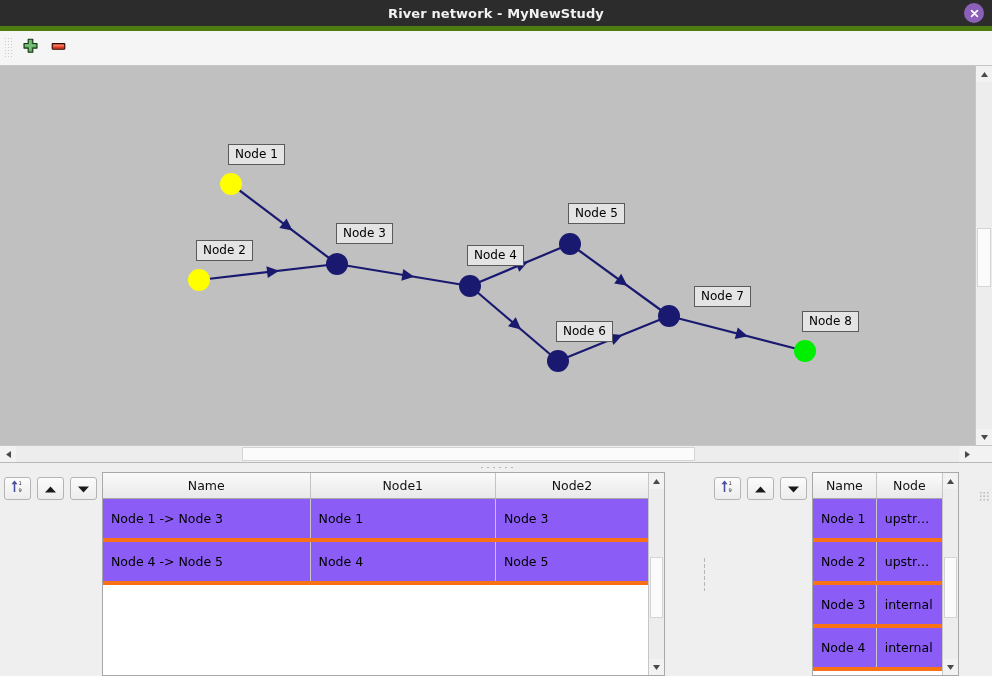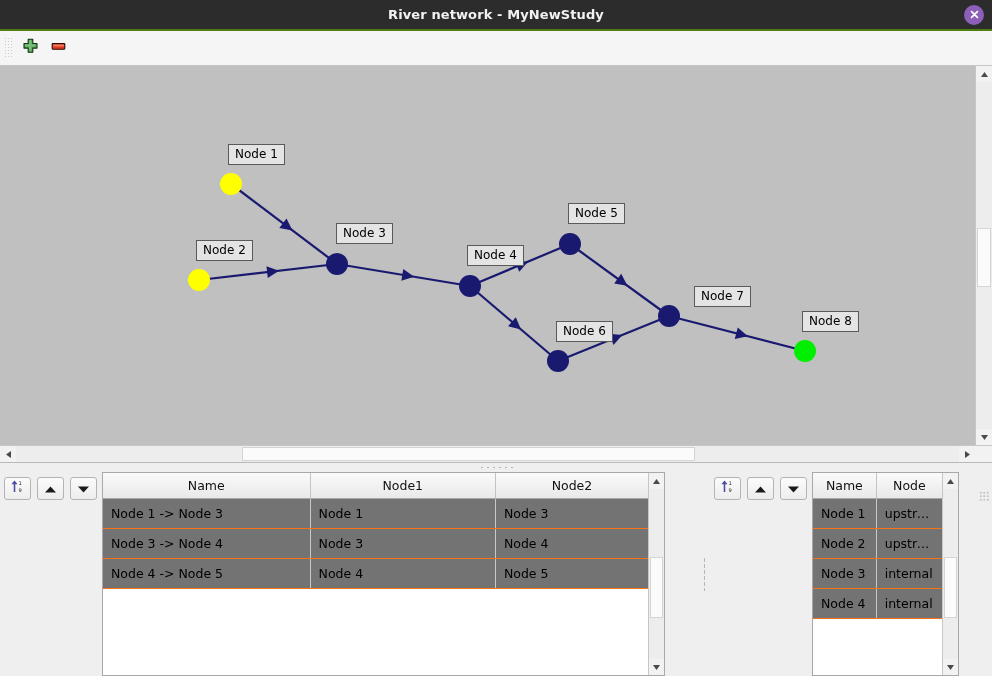--- a/index.html
+++ b/index.html
@@ -17,21 +17,21 @@
     background: #efefef;
     display: flex;
     flex-direction: column;
   }
 
   
   .titlebar {
     position: relative;
     height: 31px;
     background: #2c2c2c;
-    border-bottom: 2px solid #4d7c0f;
+    border-bottom: 5px solid #4d7c0f;
     flex: 0 0 31px;
     display: flex;
     align-items: center;
     justify-content: center;
   }
   .titlebar .title {
     color: #f2f2f2;
     font-size: 13px;
     font-weight: bold;
     letter-spacing: 0.1px;
@@ -229,24 +229,24 @@
     font-weight: normal;
     color: #111;
     font-size: 12.5px;
     text-align: center;
     user-select: none;
   }
   table.grid th:last-child { border-right: none; }
   table.grid td {
     height: 30px;
     border-right: 1px solid #c9c9c9;
-    border-bottom: 1px solid #f97316;
-    padding: 6px 8px;
+    border-bottom: 4px solid #f97316;
+    padding: 12px 8px;
     color: #000;
-    background: #737373;
+    background: #8b5cf6;
     white-space: nowrap;
     overflow: hidden;
     text-overflow: ellipsis;
   }
   table.grid td:last-child { border-right: none; }
 
   .tbl-vscroll {
     flex: 0 0 16px;
     width: 16px;
     background: #f4f4f4;
@@ -426,25 +426,20 @@
                   <th>Node2</th>
                 </tr>
               </thead>
             <tbody id="reaches-body">
                 <tr>
                   <td>Node 1 -&gt; Node 3</td>
                   <td>Node 1</td>
                   <td>Node 3</td>
                 </tr>
                 <tr>
-                  <td>Node 3 -&gt; Node 4</td>
-                  <td>Node 3</td>
-                  <td>Node 4</td>
-                </tr>
-                <tr>
                   <td>Node 4 -&gt; Node 5</td>
                   <td>Node 4</td>
                   <td>Node 5</td>
                 </tr>
               </tbody>
           </table>
         </div>
         <div class="tbl-vscroll">
           <div class="sb-arrow">
             <svg width="9" height="7" viewBox="0 0 9 7">

